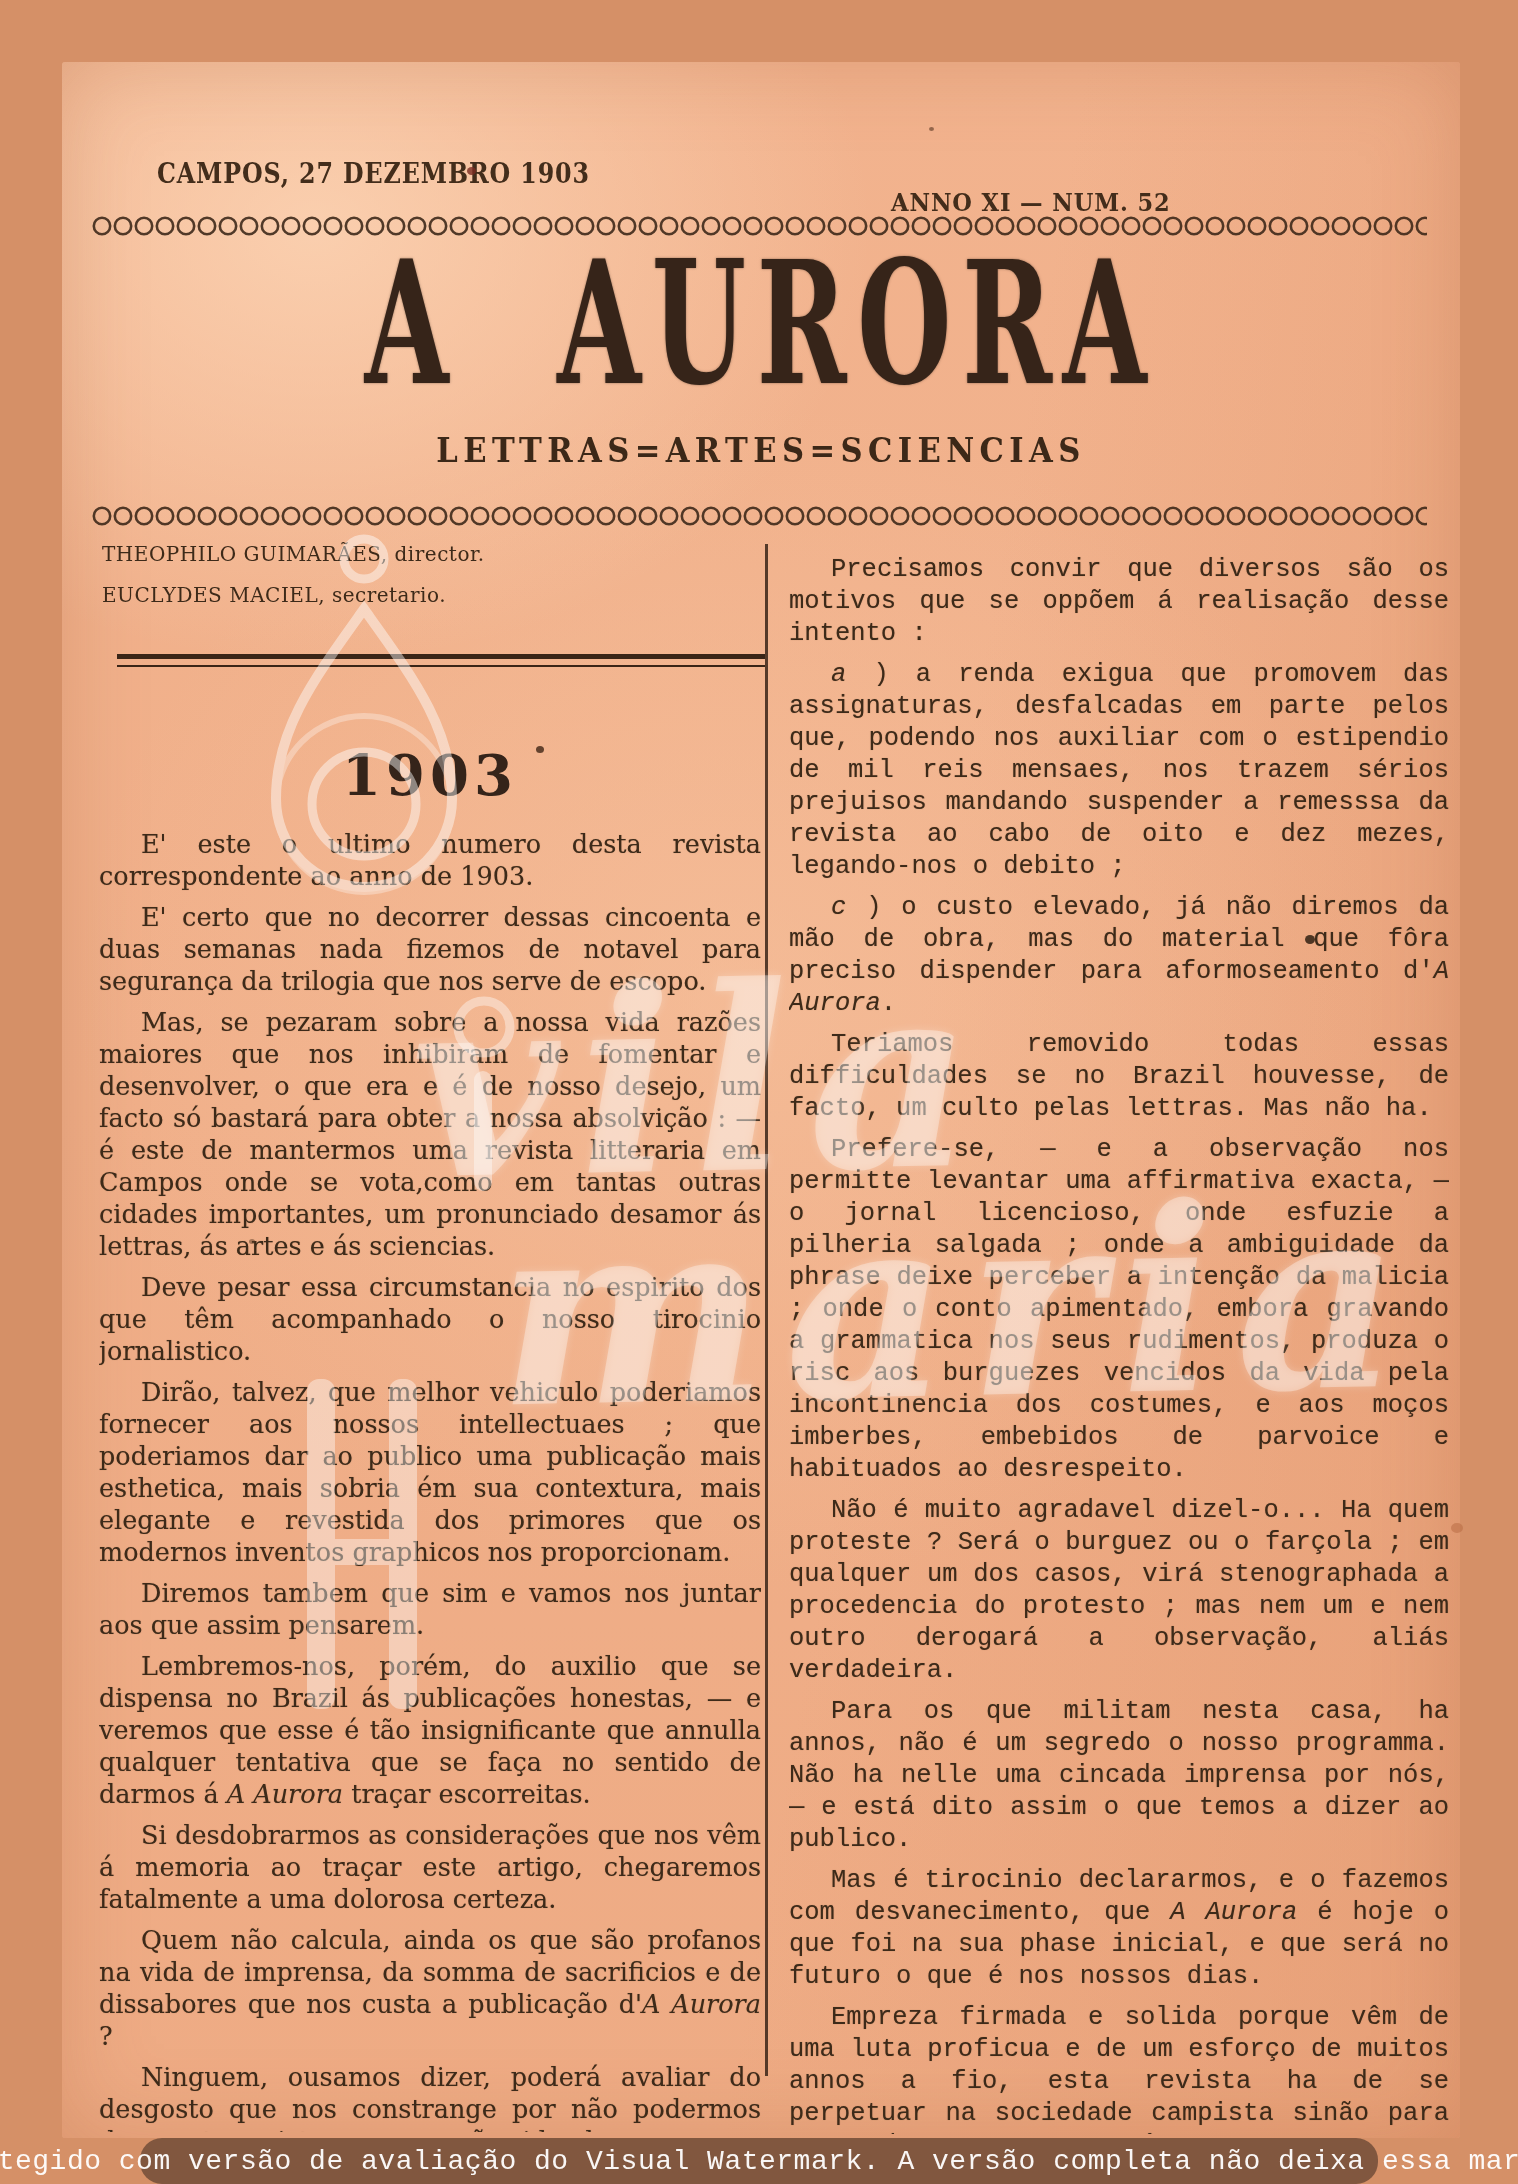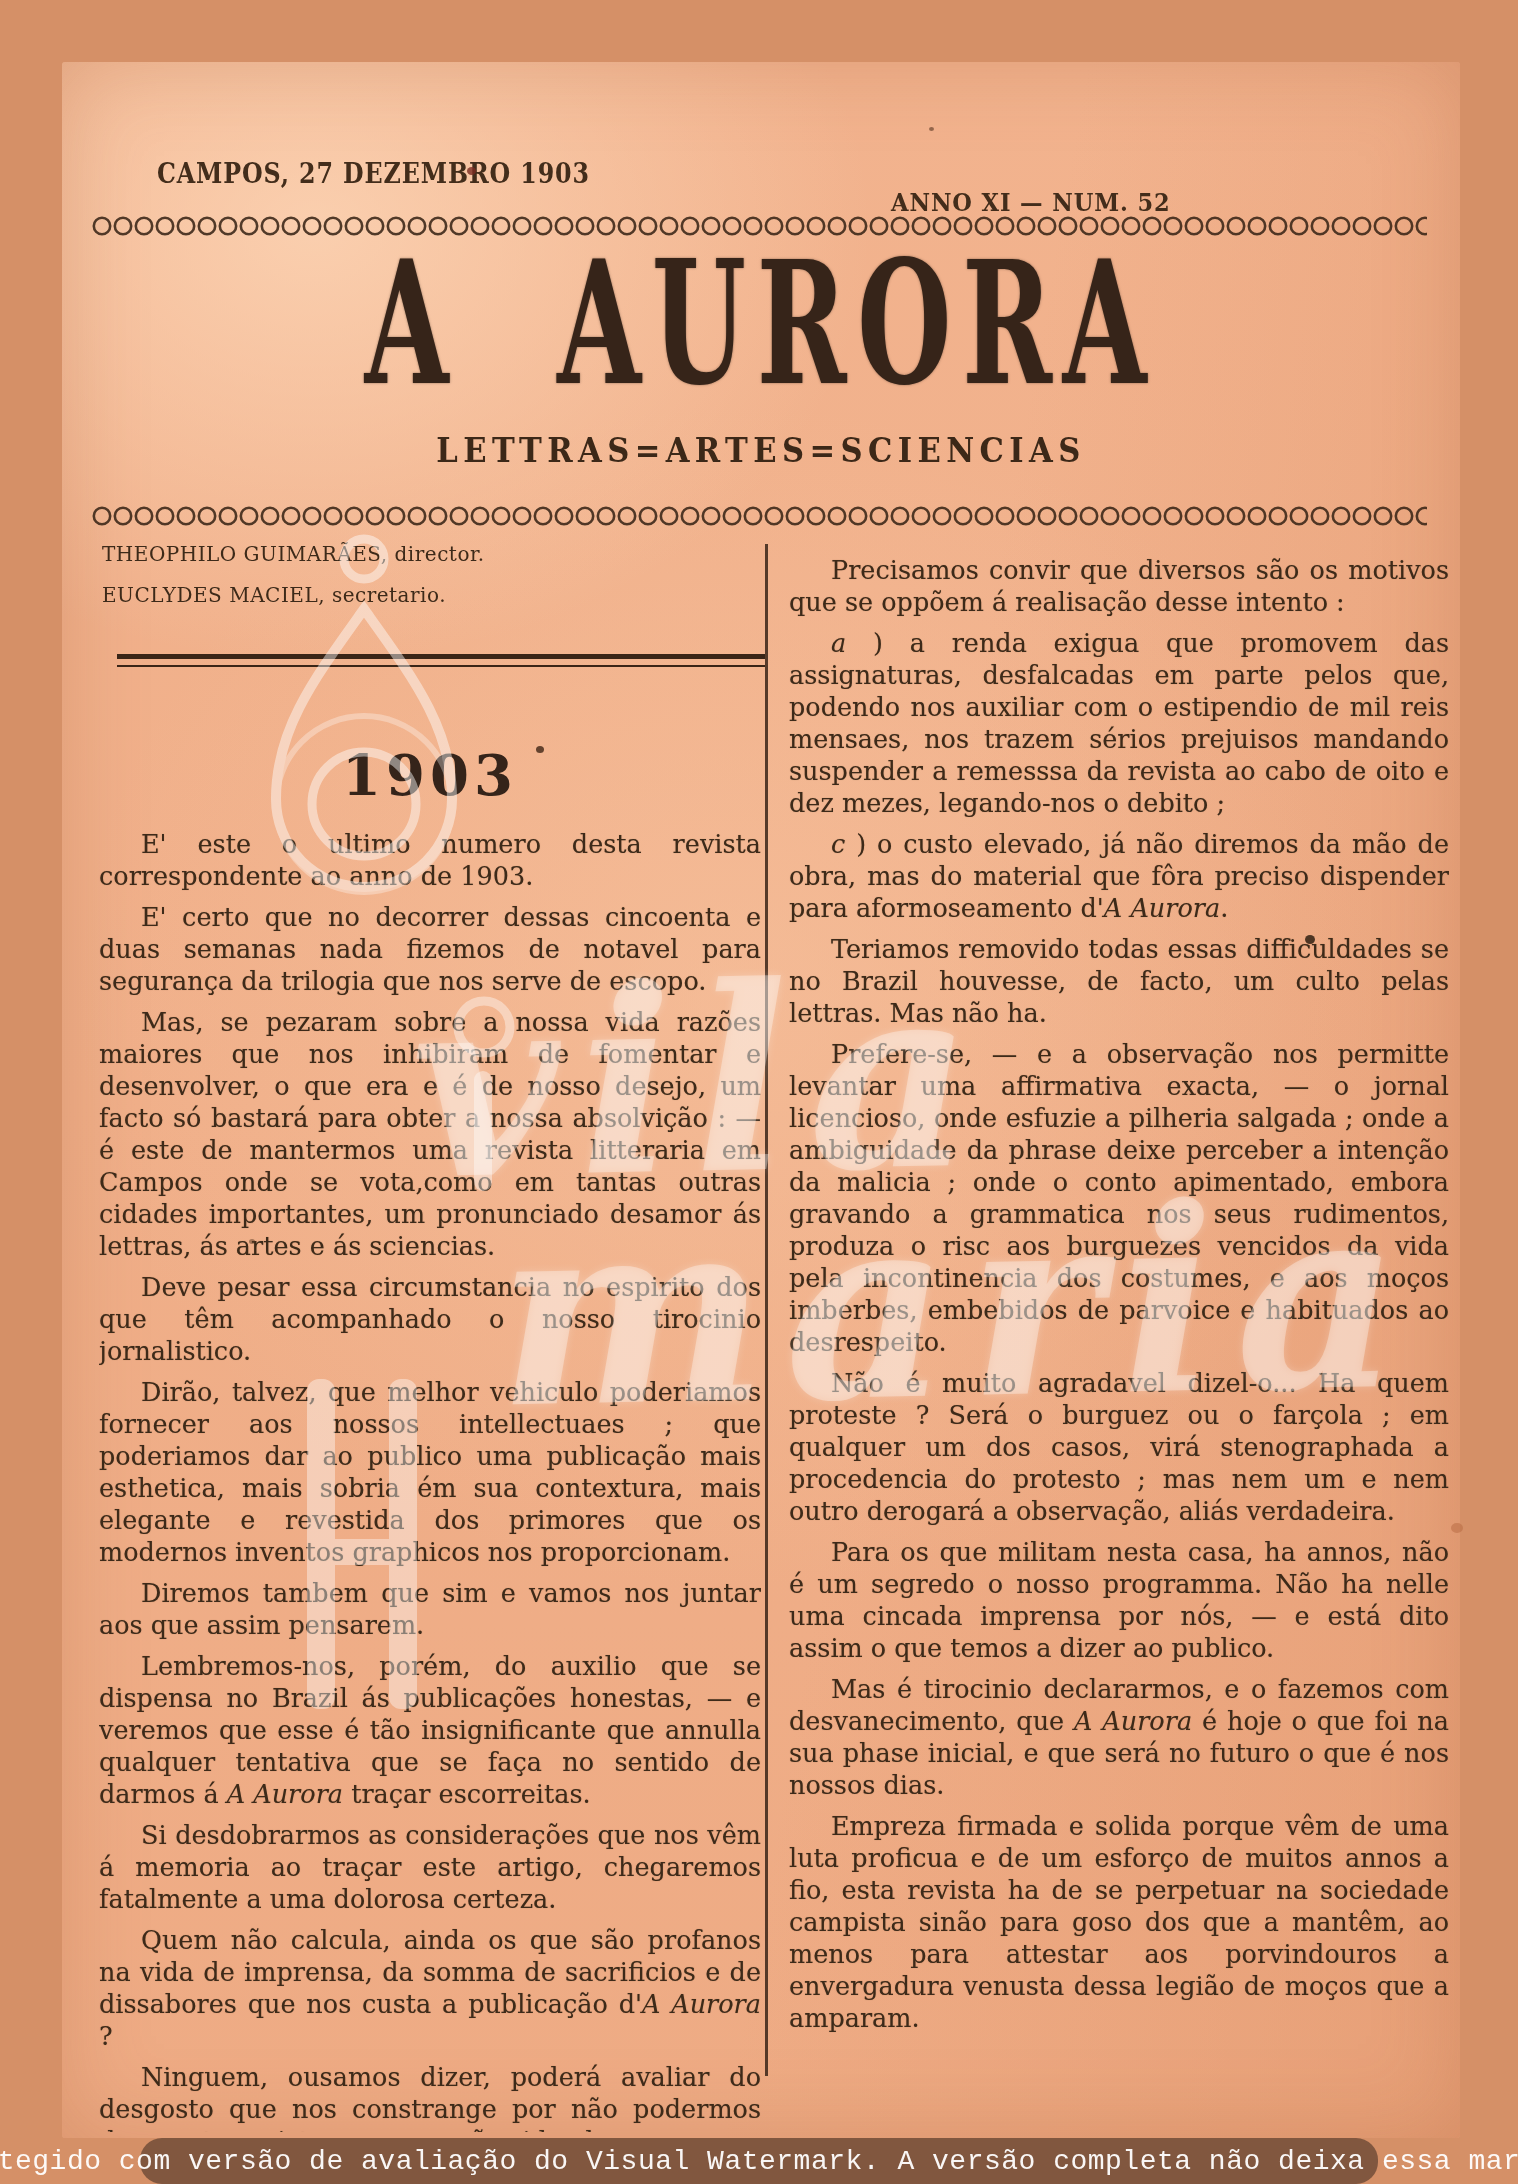--- a/index.html
+++ b/index.html
@@ -59,21 +59,21 @@
     font-size:20px;color:#3d2a19;line-height:41px;letter-spacing:.5px;
     white-space:nowrap;
   }
   .staff-rule{
     position:absolute;left:55px;top:592px;width:648px;height:6px;
     border-top:5px solid #3a2517;border-bottom:2px solid #3a2517;
   }
   
   .col{position:absolute;overflow:hidden;z-index:1;}
   .col-left{left:37px;top:680px;width:662px;height:1390px;}
-  .col-right{left:727px;top:492px;width:660px;height:1580px;}
+  .col-right{left:727px;top:492px;width:660px;height:1580px;font-family:Liberation Mono, monospace;}
   .col-divider{
     position:absolute;left:703px;top:482px;width:3px;height:1532px;
     background:#3a2517;opacity:.85;z-index:1;
   }
   .year-heading{
     margin:0 0 20px;text-align:center;
     font-size:56px;font-weight:bold;color:#35241a;letter-spacing:5px;
   }
   .para{
     margin:0 0 9px;text-indent:42px;text-align:justify;

